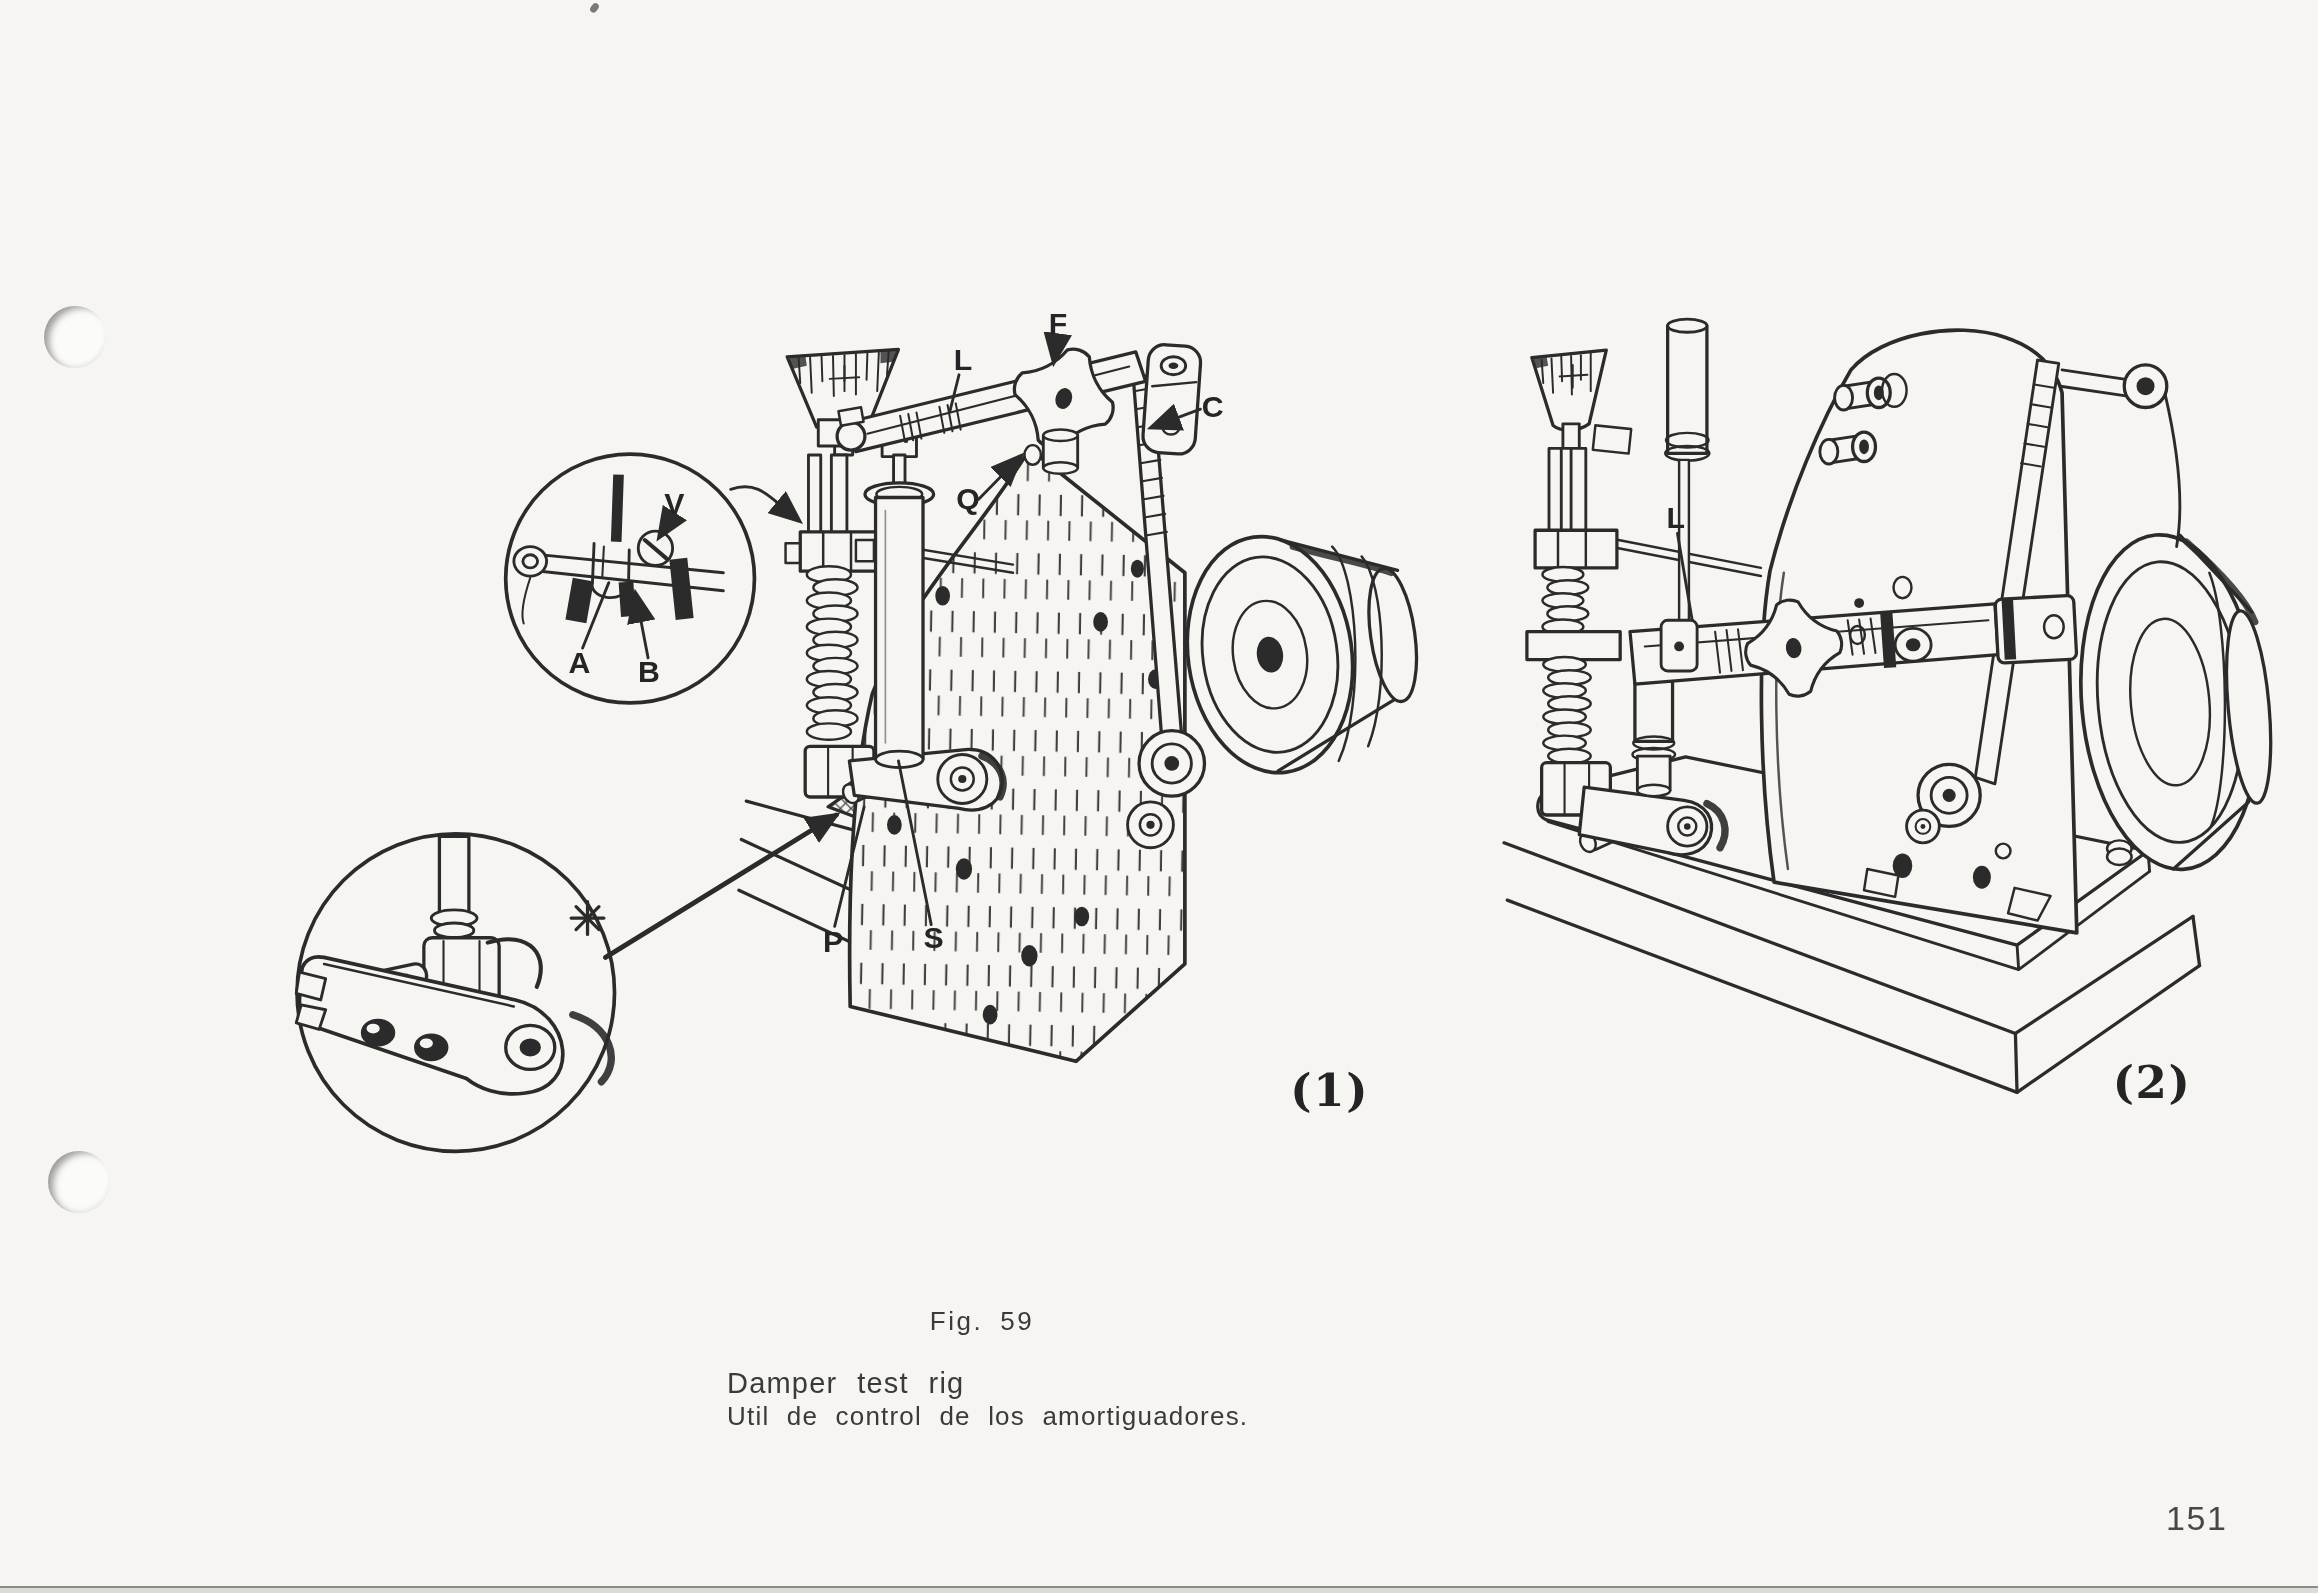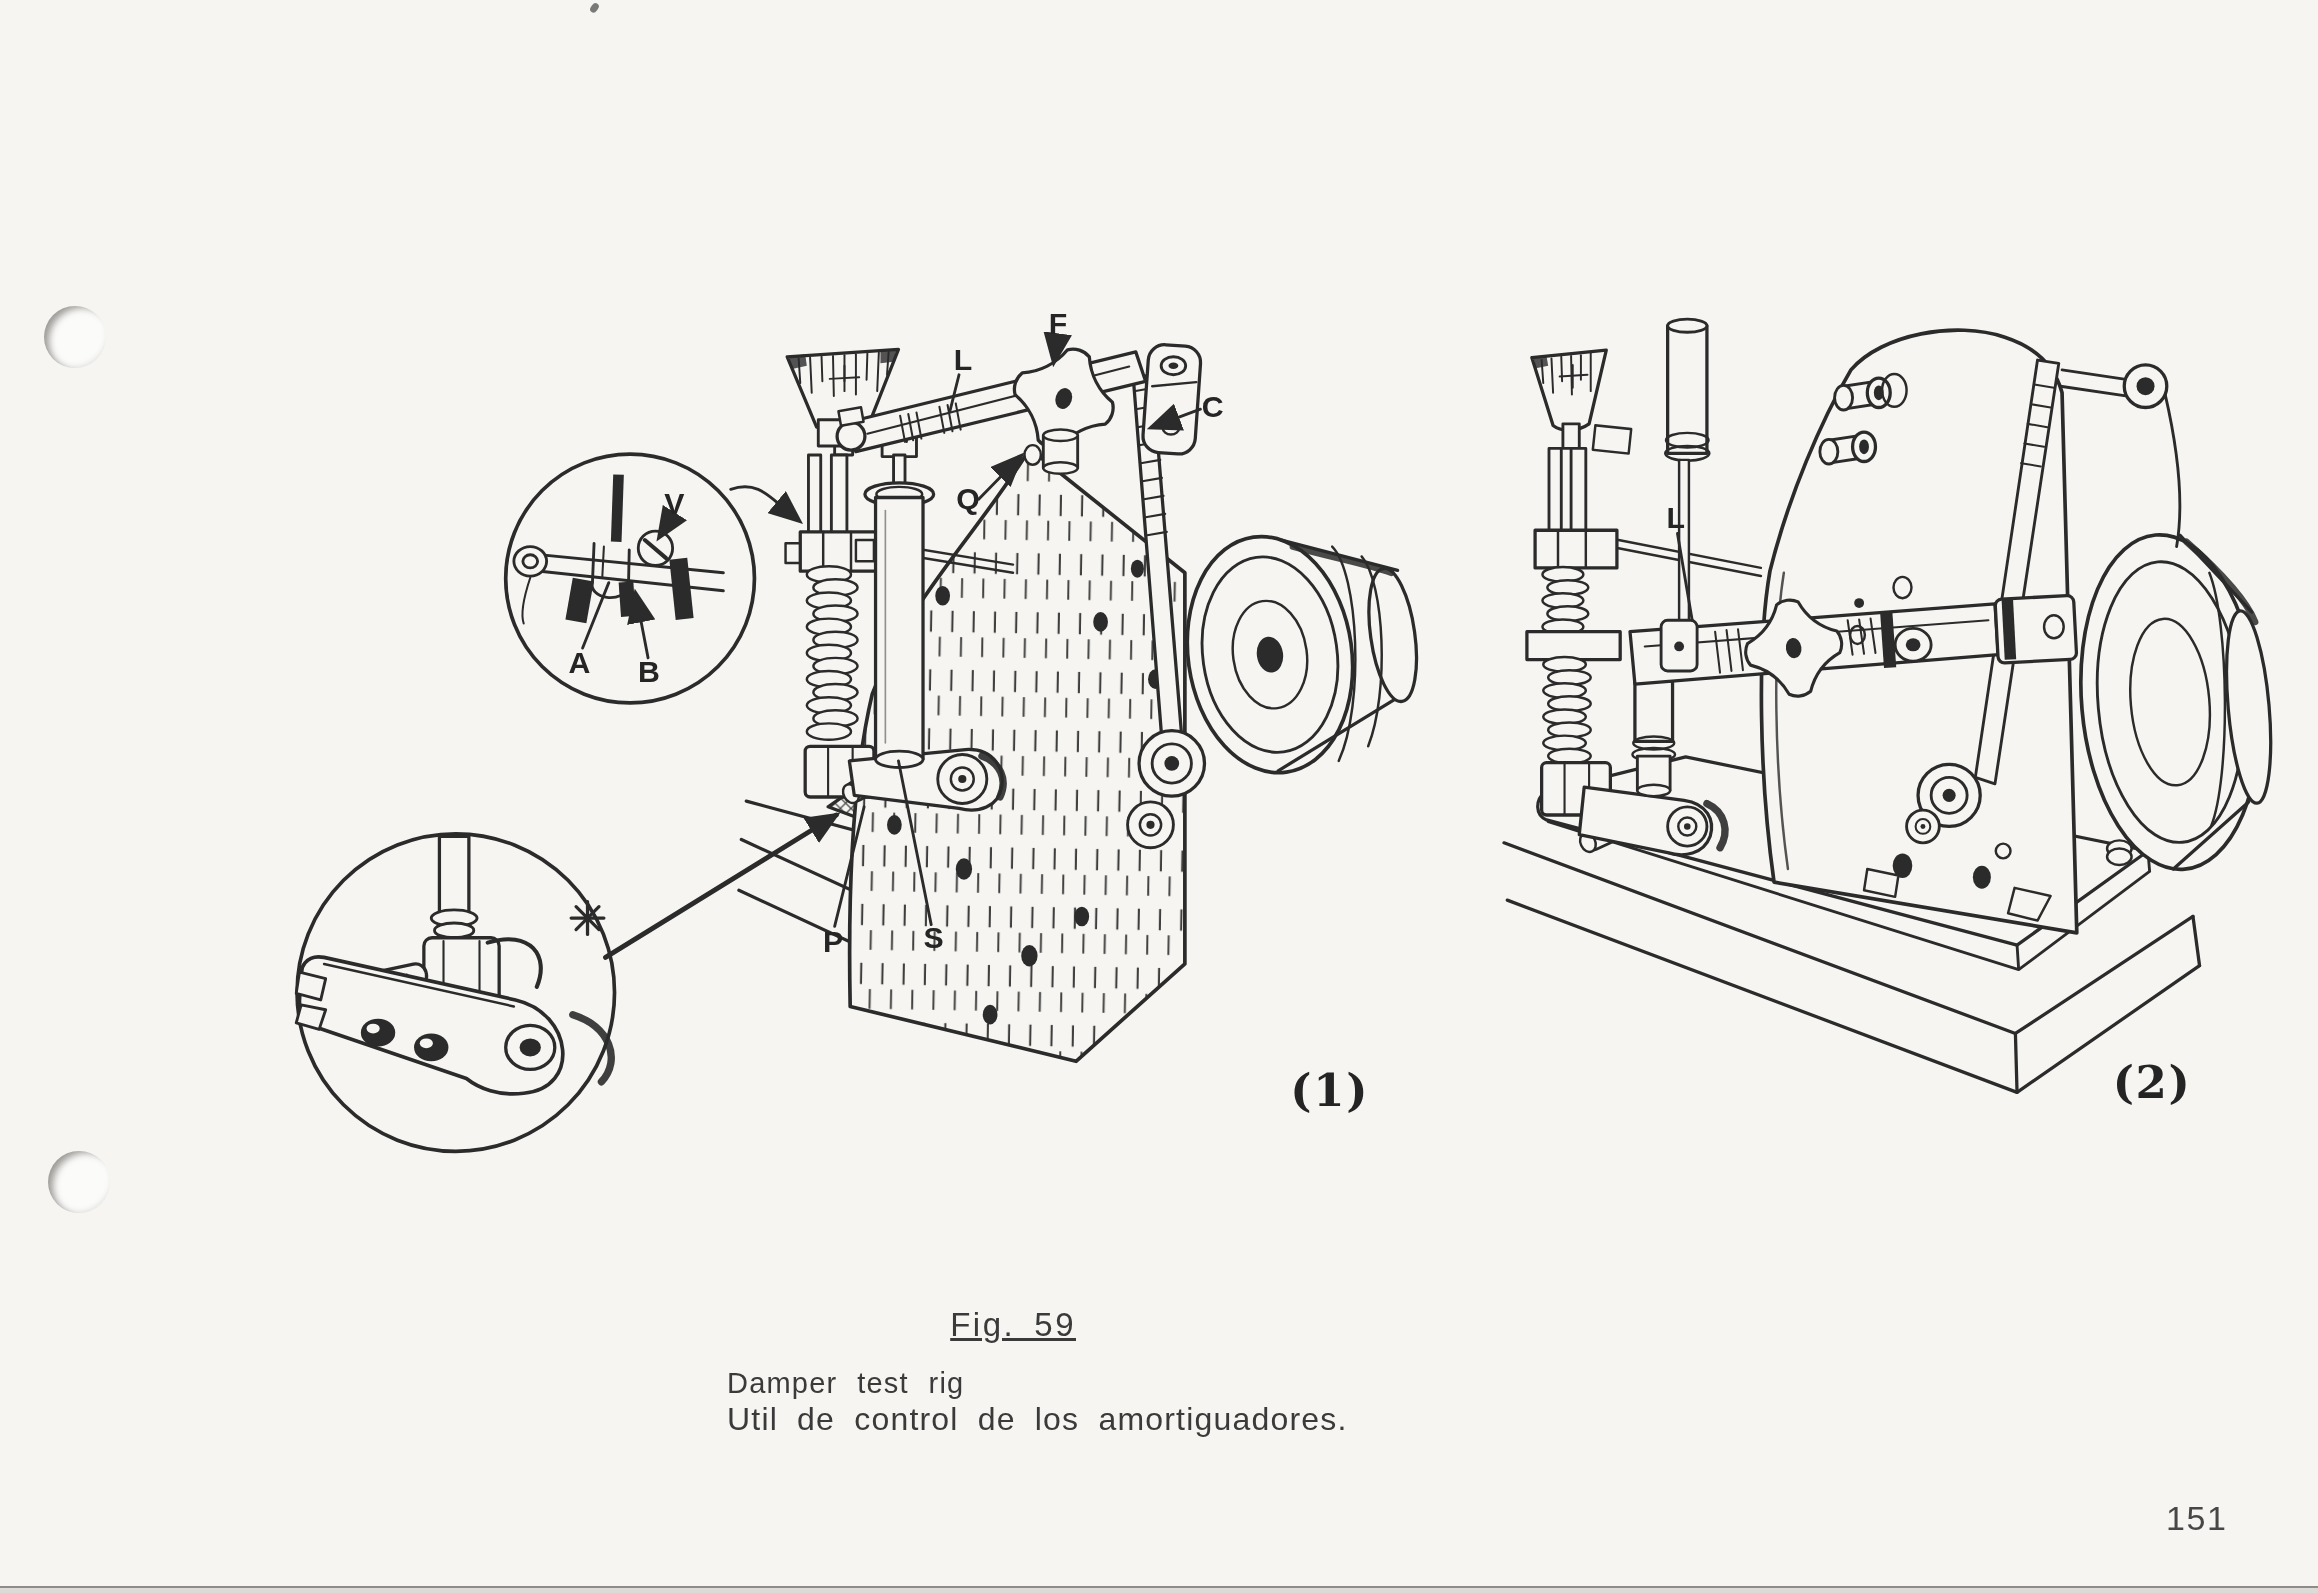--- a/index.html
+++ b/index.html
@@ -1,23 +1,23 @@
 <!DOCTYPE html>
 <html style="font-size:13px"><head>
 <meta charset="utf-8">
 <style>
   html,body{margin:0;padding:0;background:#e8e6e2;}
   #page{position:relative;width:2319px;height:1594px;background:#f6f5f2;overflow:hidden;
         font-family:"Liberation Sans", sans-serif;}
   .punch{position:absolute;width:62px;height:62px;border-radius:50%;background:#fbfbfa;
          box-shadow:inset 7.4px 4.1px 7.4px -2.5px rgba(95,92,87,.6), inset -1.6px -4.1px 5.7px -2.5px rgba(130,127,122,.18);}
   .cap{position:absolute;color:#3a3a3a;}
-  #fig-label{left:888px;top:1306px;width:188px;text-align:right;font-size:33px;letter-spacing:2.5px;word-spacing:7.4px;text-decoration:underline;}
+  #fig-label{left:888px;top:1306px;width:188px;text-align:center;font-size:26px;letter-spacing:2.5px;word-spacing:7.4px;}
   #cap-en{left:727px;top:1367px;font-size:29px;letter-spacing:1.2px;word-spacing:10.6px;}
-  #cap-es{left:727px;top:1401px;font-size:32px;letter-spacing:1.2px;word-spacing:9px;}
+  #cap-es{left:727px;top:1401px;font-size:26px;letter-spacing:1.2px;word-spacing:9px;}
   #pageno{left:2158px;top:1499px;font-size:34px;letter-spacing:1.6px;color:#474747;margin-left:8px;}
   #bottom-edge{position:absolute;left:0;top:1586px;width:2319px;height:2.5px;background:#8d8c8a;}
   #bottom-strip{position:absolute;left:0;top:1588px;width:2319px;height:5.7px;background:#dddbd7;}
   #top-speck{position:absolute;left:591px;top:3.3px;width:7.4px;height:9.8px;background:#5a5a58;
              border-radius:45%;transform:rotate(38deg);opacity:.8;}
   svg{position:absolute;left:0;top:0;}
   svg *{vector-effect:none;}
   .ink{stroke:#2b2b2b;fill:none;stroke-linecap:round;stroke-linejoin:round;}
   .w{fill:#f6f5f2;}
   .dk{fill:#2b2b2b;stroke:none;}

